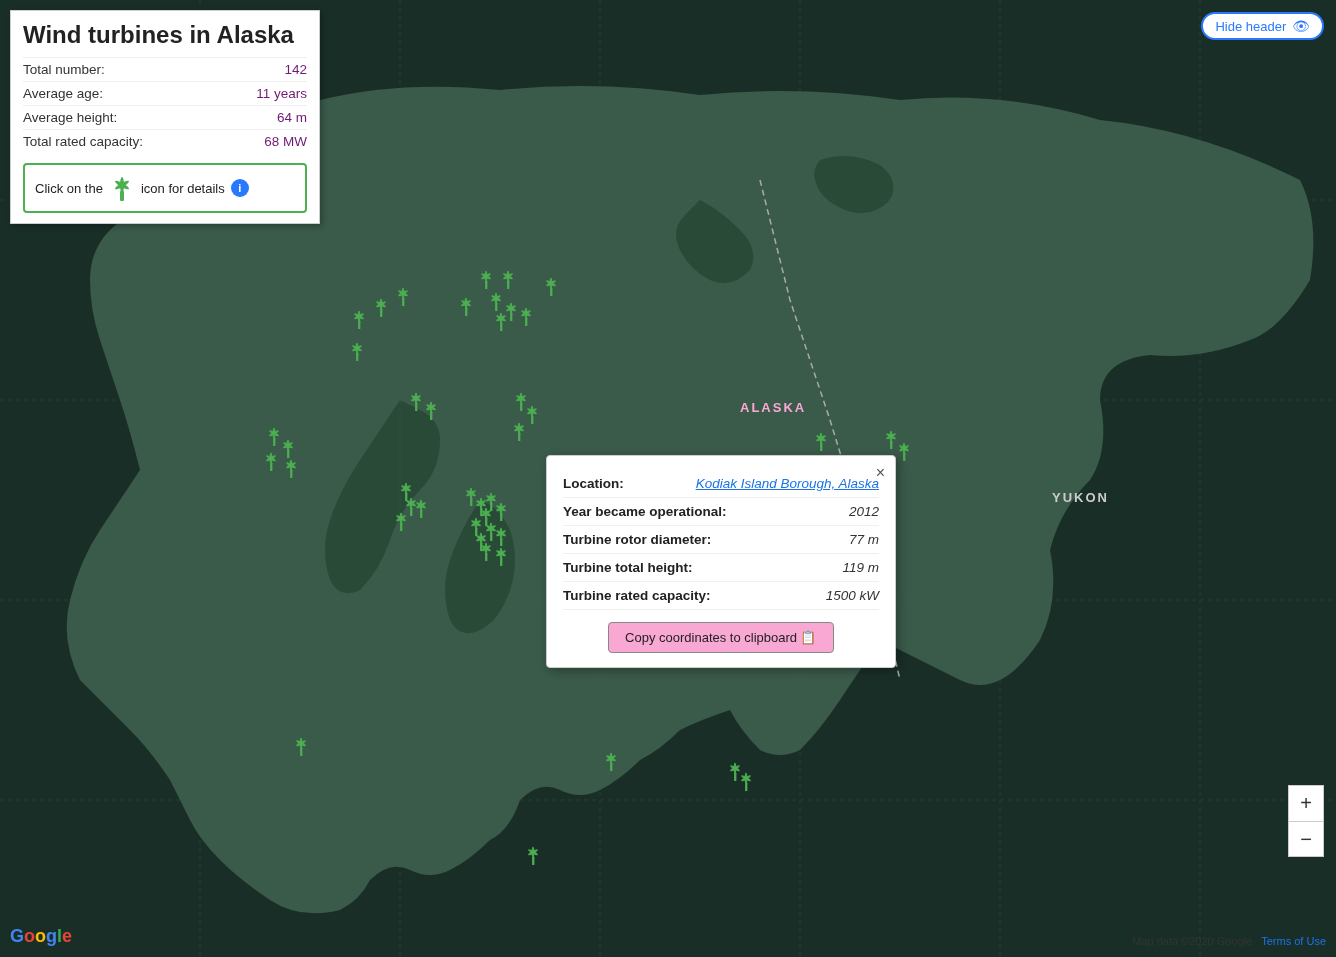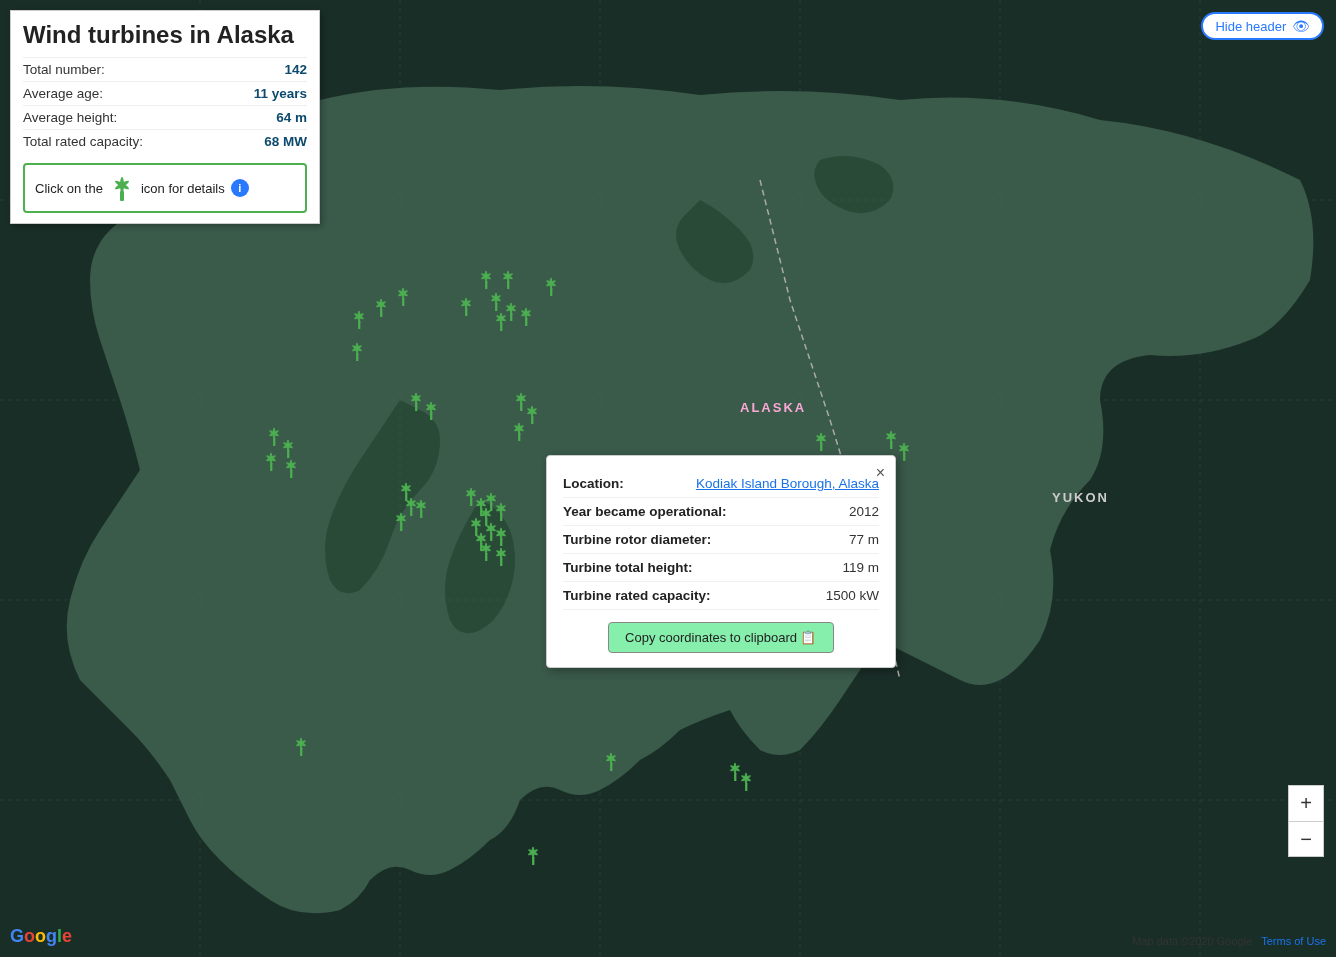--- a/index.html
+++ b/index.html
@@ -39,21 +39,21 @@
       color: #222;
     }
     .stat-row {
       display: flex;
       justify-content: space-between;
       padding: 4px 0;
       border-top: 1px solid #eee;
       font-size: 13.5px;
     }
     .stat-label { color: #333; font-weight: 500; }
-    .stat-value { color: #0c4a6e; font-weight: 700; }
+    .stat-value { color: #701a75; font-weight: 400; }
     .click-hint {
       margin-top: 10px;
       border: 2px solid #4caf50;
       border-radius: 4px;
       padding: 8px 10px;
       display: flex;
       align-items: center;
       gap: 4px;
       font-size: 13px;
       color: #222;
@@ -125,27 +125,27 @@
       color: #222;
     }
     .popup-row {
       display: flex;
       justify-content: space-between;
       padding: 6px 0;
       font-size: 13.5px;
       border-bottom: 1px solid #f0f0f0;
     }
     .popup-label { font-weight: bold; color: #222; }
-    .popup-value { color: #333; text-align: right; }
+    .popup-value { color: #333; text-align: right; font-style: italic; }
     .popup-value .location-link { color: #1a73e8; text-decoration: underline; }
     .copy-btn {
       display: block;
       margin: 12px auto 0;
       padding: 7px 16px;
-      background: #86efac;
+      background: #f9a8d4;
       border: 1.5px solid #888;
       border-radius: 4px;
       font-size: 13px;
       cursor: pointer;
       color: #222;
     }
 
     
     .turbine-marker {
       position: absolute;

